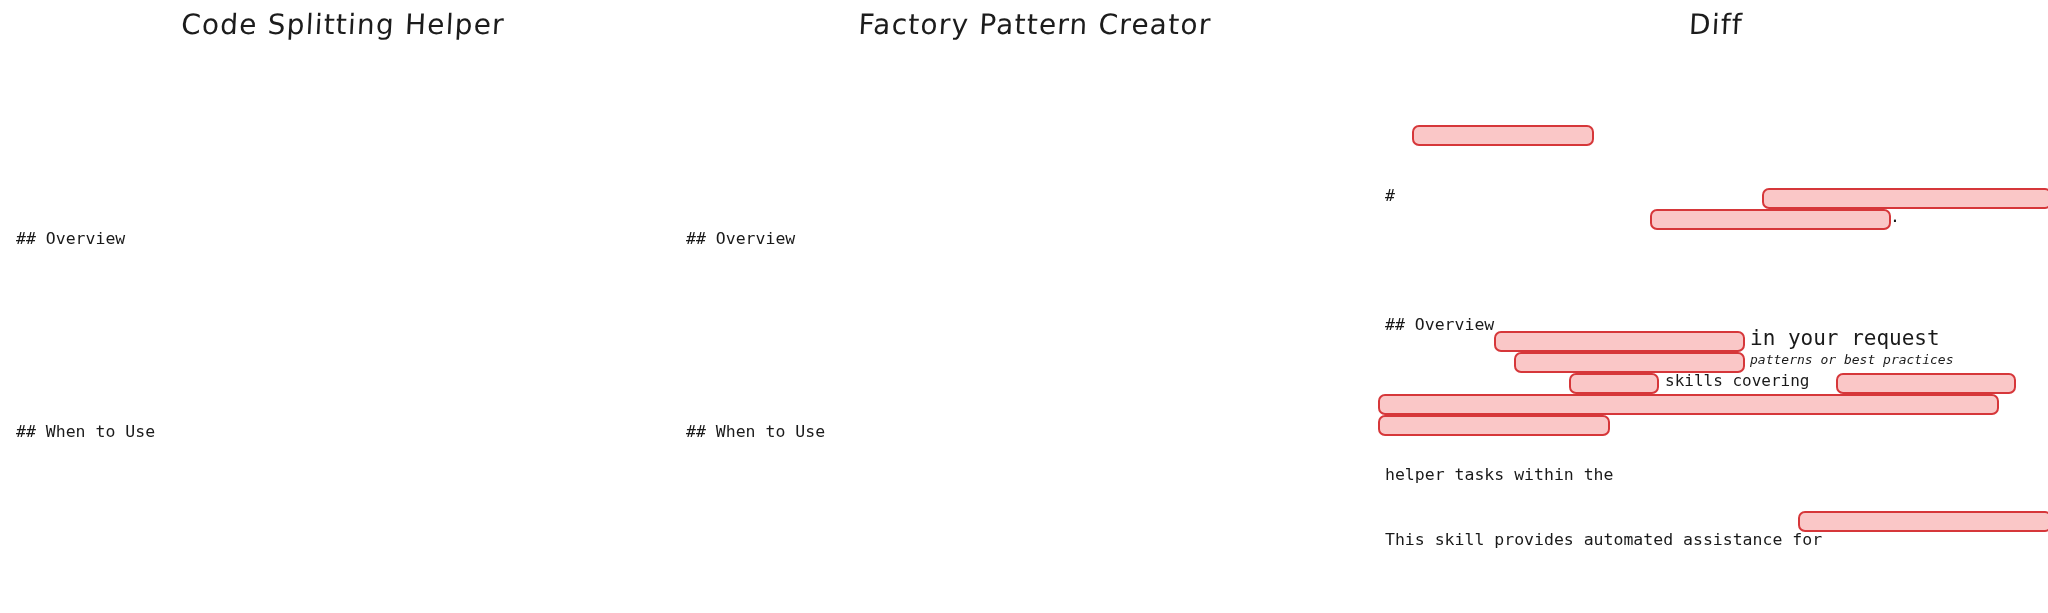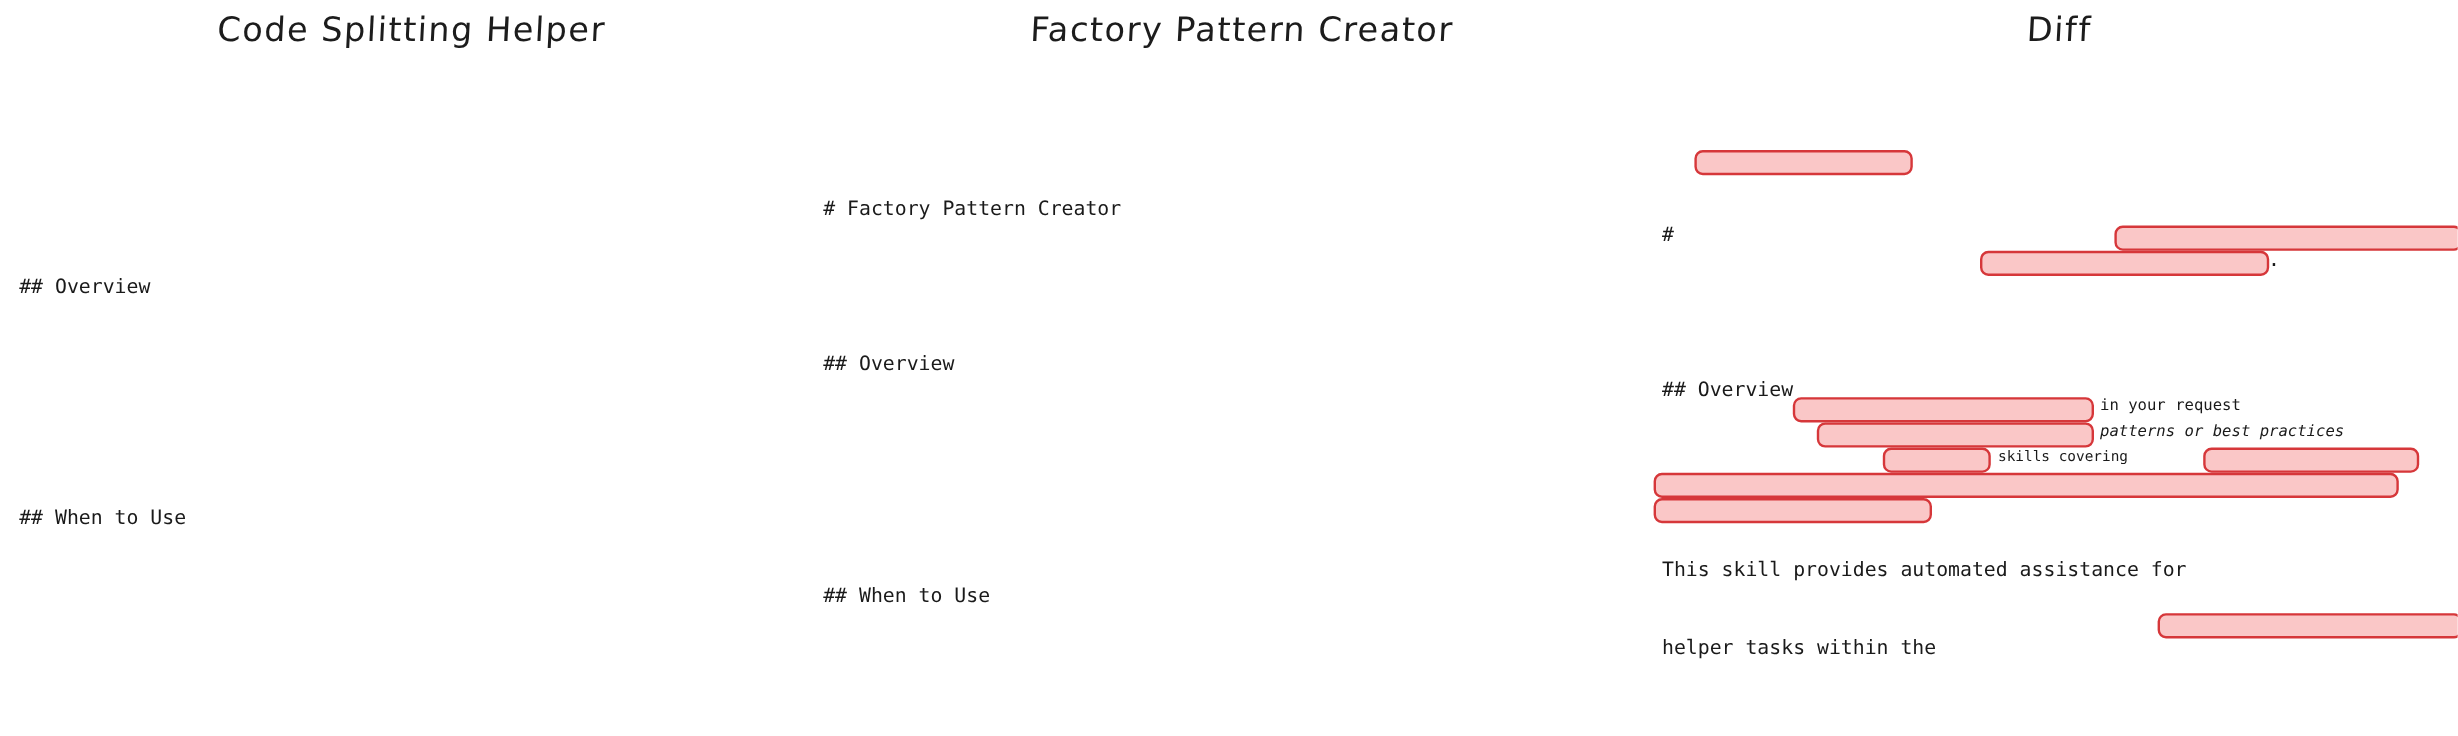--- a/index.html
+++ b/index.html
@@ -87,21 +87,20 @@
   
   
   
   
   
   
   
 </div>
 
 <div class="col c1">
-  <div class="line"># Factory Pattern Creator</div>
   <div class="blank"></div>
   <div class="line">## Overview</div>
   <div class="blank"></div>
   <div class="blank"></div>
   <div class="line">## When to Use</div>
   
   
   
   
   
@@ -114,22 +113,22 @@
   
 </div>
 
 <div class="col c2">
 
   <div class="line difftext"><span>#</span></div>
   <div class="blank"></div>
   <div class="line">## Overview</div>
   <div class="blank"></div>
 
+  <div class="line difftext"><span>helper tasks within the</span></div>
   <div class="line difftext"><span>This skill provides automated assistance for</span></div>
-  <div class="line difftext"><span>helper tasks within the</span></div>
 
   
   
   
   
 
   
   
   
   
@@ -153,15 +152,15 @@
 <div class="redact-abs" style="left:1494px; top:331px;  width:247px; height:17px;"></div>
 <div class="redact-abs" style="left:1514px; top:352px;  width:227px; height:17px;"></div>
 <div class="redact-abs" style="left:1569px; top:373px;  width:86px;  height:17px;"></div>
 <div class="redact-abs" style="left:1836px; top:373px;  width:176px; height:17px;"></div>
 <div class="redact-abs" style="left:1378px; top:394px;  width:617px; height:17px;"></div>
 <div class="redact-abs" style="left:1378px; top:415px;  width:228px; height:17px;"></div>
 
 <div class="redact-abs" style="left:1798px; top:511px;  width:250px; height:17px;"></div>
 
 <div class="line" style="position: absolute; white-space: pre; font-size: 16.5px; line-height: 21.5px; left: 1890px; top: 206px; z-index: 1;">.</div>
-<div class="line" style="position: absolute; white-space: pre; font-size: 13px; line-height: 21.5px; left: 1750px; top: 328px; z-index: 1;">in your request</div>
+<div class="line" style="position: absolute; white-space: pre; font-size: 21px; line-height: 21.5px; left: 1750px; top: 328px; z-index: 1;">in your request</div>
 <div class="line" style="position: absolute; white-space: pre; font-size: 13px; line-height: 21.5px; left: 1750px; top: 349px; z-index: 1; font-style: italic;">patterns or best practices</div>
-<div class="line" style="position: absolute; white-space: pre; font-size: 12px; line-height: 21.5px; left: 1665px; top: 370px; z-index: 1;">skills covering</div>
+<div class="line" style="position: absolute; white-space: pre; font-size: 16px; line-height: 21.5px; left: 1665px; top: 370px; z-index: 1;">skills covering</div>
 
 </body></html>

